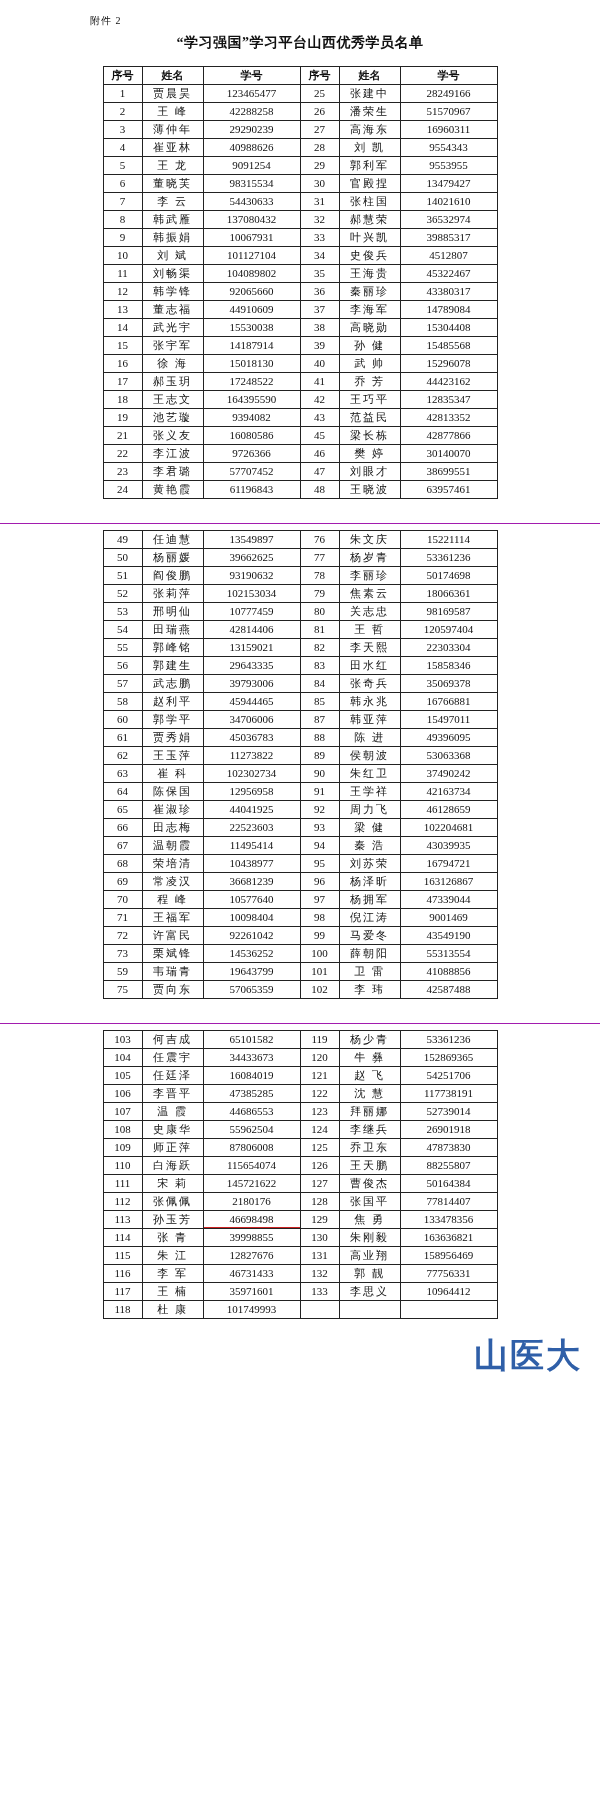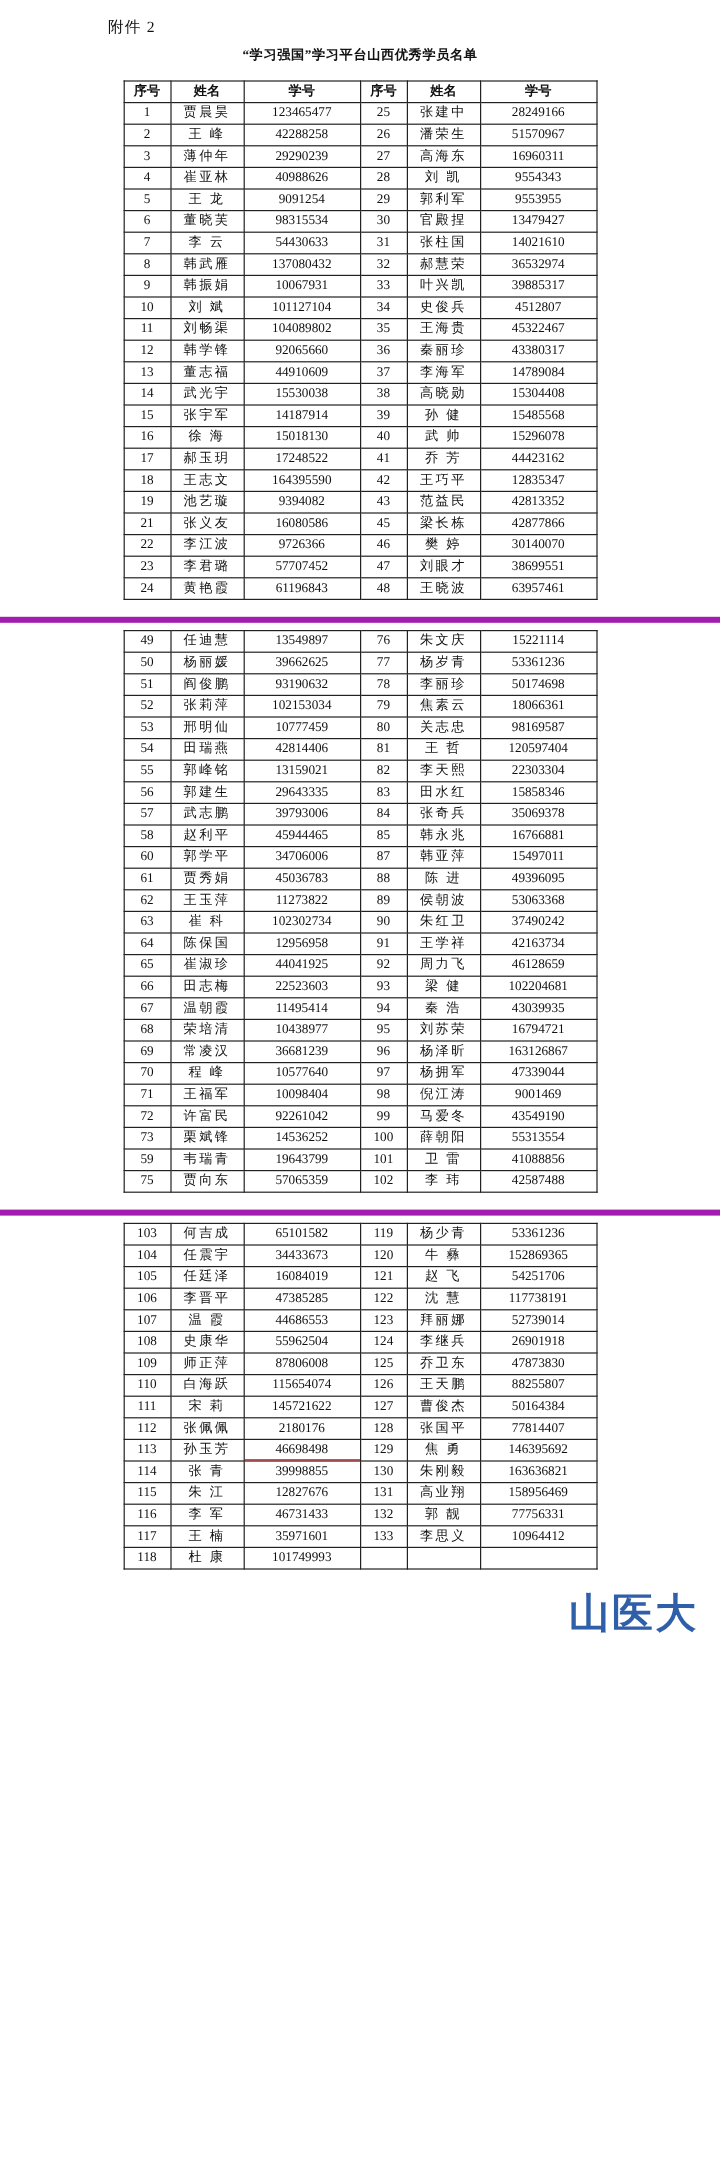--- a/index.html
+++ b/index.html
@@ -9,37 +9,37 @@
     font-family:"Liberation Serif", "DejaVu Serif", serif;
     color:#111;
   }
   .page{
     width:600px;
     position:relative;
     background:#fff;
     padding-bottom:10px;
   }
   .attach{
-    font-size:13px;
+    font-size:10px;
     padding:14px 0 4px 90px;
     letter-spacing:1px;
   }
   .doc-title{
     text-align:center;
-    font-size:11px;
+    font-size:14px;
     font-weight:bold;
     padding:2px 0 8px 0;
     letter-spacing:0.5px;
   }
   .block{
     padding:6px 0 10px 0;
   }
   .block.sep{
-    border-top:5px solid #a21caf;
-    margin-top:4px;
+    border-top:1px solid #a21caf;
+    margin-top:14px;
   }
   table.roster{
     border-collapse:collapse;
     margin:0 auto;
     font-size:11px;
     table-layout:fixed;
   }
   table.roster td,table.roster th{
     border:1px solid #222;
     height:17px;
@@ -585,21 +585,21 @@
             <td class="c-no">128</td>
             <td class="c-name name-cell">张国平</td>
             <td class="c-id">77814407</td>
           </tr>
           <tr class="highlight-row">
             <td class="c-no">113</td>
             <td class="c-name name-cell">孙玉芳</td>
             <td class="c-id">46698498<span class="underline-mark" style="left: 0px; bottom: -1px; width: 100%; background: rgb(204, 34, 34);"></span></td>
             <td class="c-no">129</td>
             <td class="c-name name-cell">焦  勇</td>
-            <td class="c-id">146395692</td>
+            <td class="c-id">133478356</td>
           </tr>
           <tr>
             <td class="c-no">114</td>
             <td class="c-name name-cell">张  青</td>
             <td class="c-id">39998855</td>
             <td class="c-no">130</td>
             <td class="c-name name-cell">朱刚毅</td>
             <td class="c-id">163636821</td>
           </tr>
           <tr>

